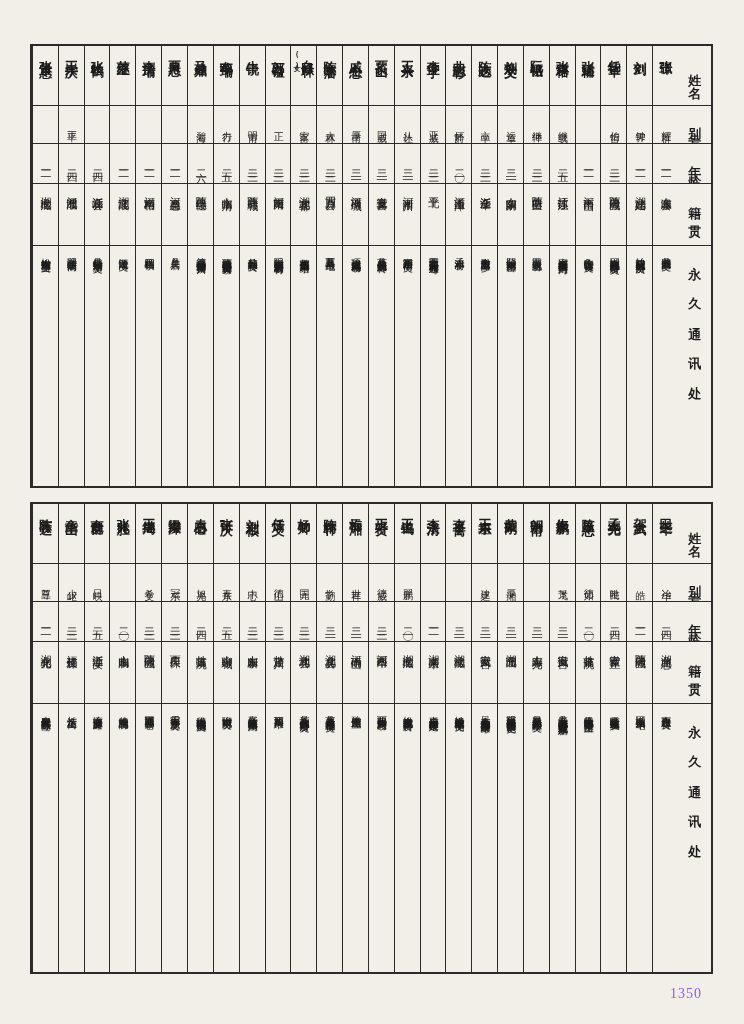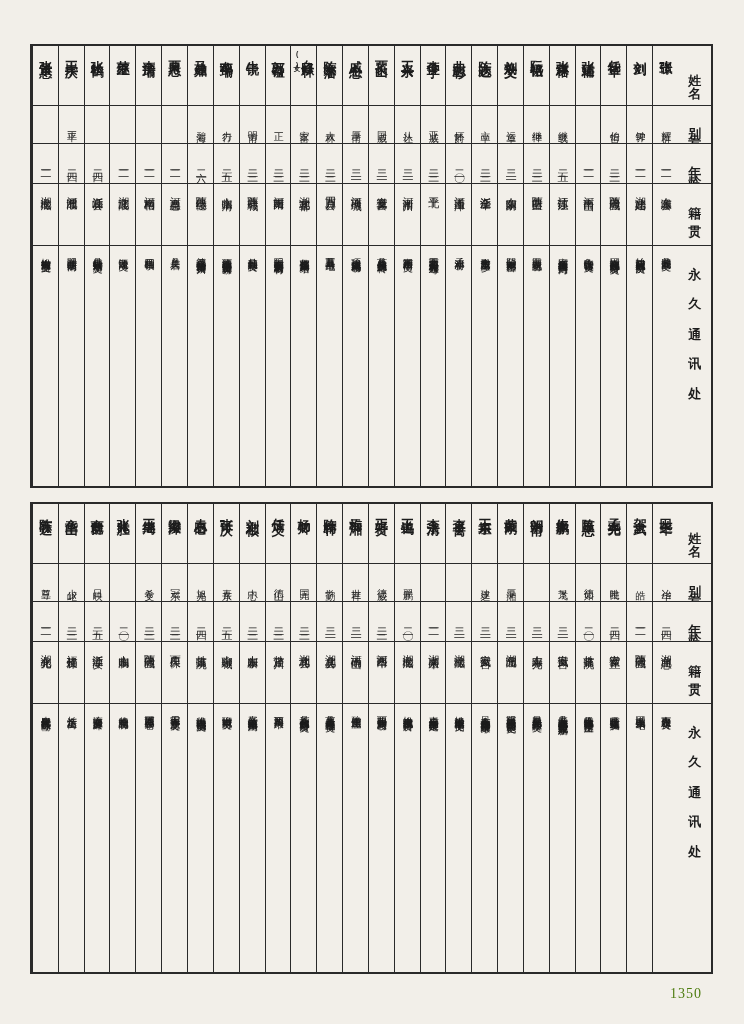--- a/index.html
+++ b/index.html
@@ -70,21 +70,21 @@
   .header-col .c{align-items:center;padding-top:0;}
   .header-col .c.r-addr{align-items:flex-start;}
   #table-top{top:44px;height:444px;}
   #table-bottom{top:502px;height:472px;}
   .page-number{
     position:absolute;
     right:42px;bottom:22px;
     font-family:"Liberation Serif","DejaVu Serif",serif;
     font-size:14px;
     letter-spacing:1px;
-    color:#4d7c0f;
+    color:#8b5cf6;
   }
 </style>
 </head>
 <body>
 
 <div class="page">
 
   <div class="sheet-table" id="table-top">
     <div class="cols">
       <div class="col header-col">

